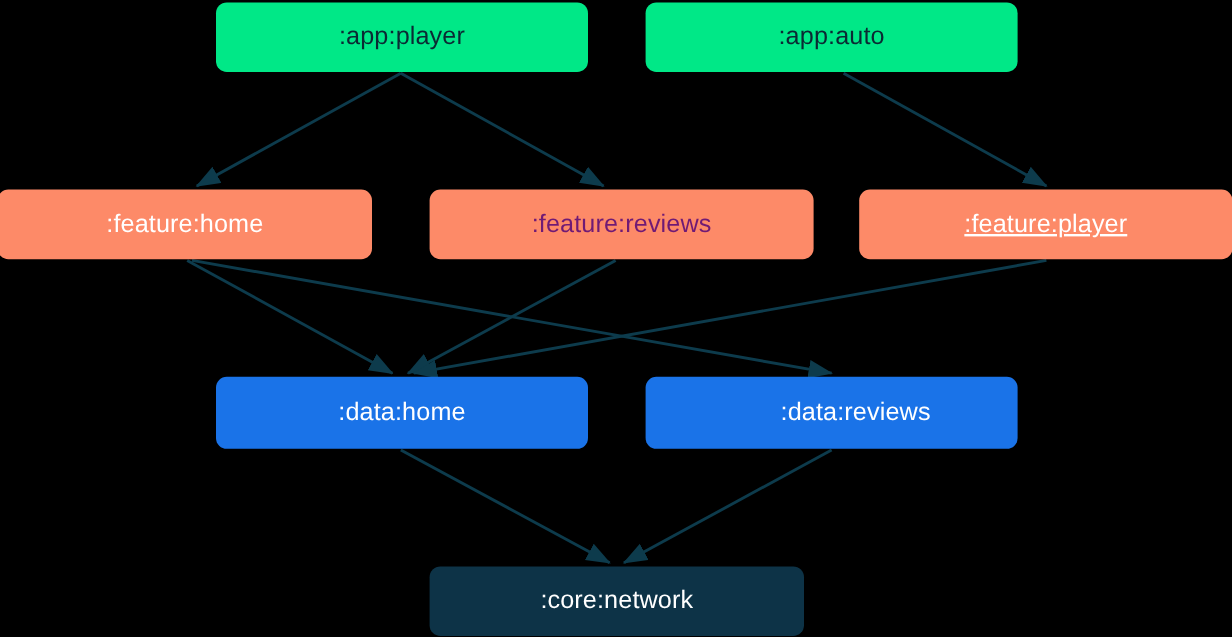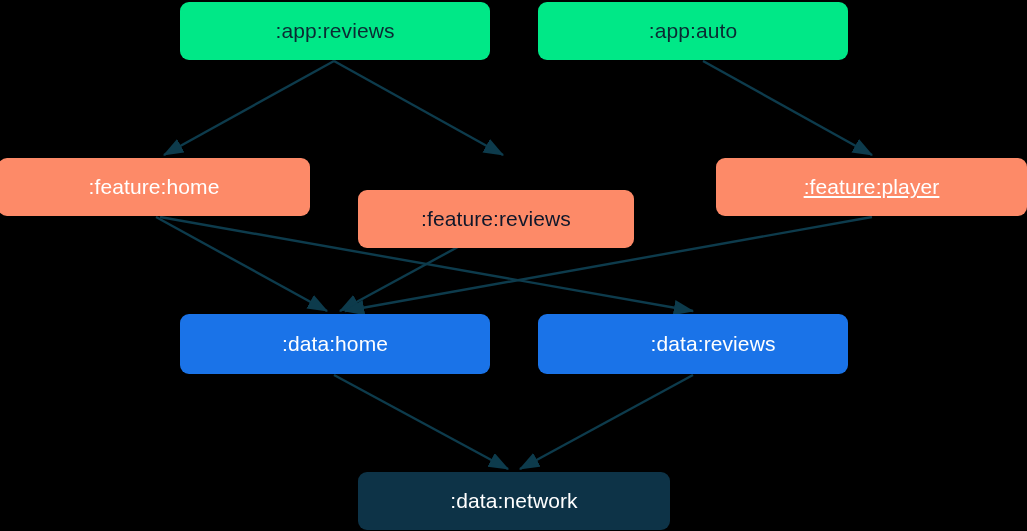--- a/index.html
+++ b/index.html
@@ -59,23 +59,23 @@
         <line x1="156" y1="217" x2="327" y2="311" stroke="#0d3b4c" stroke-width="2.4" marker-end="url(#arrowhead)"></line>
         <line x1="160" y1="217" x2="693" y2="311" stroke="#0d3b4c" stroke-width="2.4" marker-end="url(#arrowhead)"></line>
         <line x1="513" y1="217" x2="340" y2="311" stroke="#0d3b4c" stroke-width="2.4" marker-end="url(#arrowhead)"></line>
         <line x1="872" y1="217" x2="345" y2="311" stroke="#0d3b4c" stroke-width="2.4" marker-end="url(#arrowhead)"></line>
         <line x1="334" y1="375" x2="508" y2="469" stroke="#0d3b4c" stroke-width="2.4" marker-end="url(#arrowhead)"></line>
         <line x1="693" y1="375" x2="520" y2="469" stroke="#0d3b4c" stroke-width="2.4" marker-end="url(#arrowhead)"></line>
       </g>
   </svg>
 
   <div id="nodes-group">
-      <div class="node app" style="left: 180px; top: 2px; width: 310px; height: 58px; background: rgb(0, 232, 135); color: rgb(11, 42, 51);">:app:reviews</div>
+      <div class="node app" style="left: 180px; top: 2px; width: 310px; height: 58px; background: rgb(0, 232, 135); color: rgb(11, 42, 51);">:app:player</div>
       <div class="node app" style="left: 538px; top: 2px; width: 310px; height: 58px; background: rgb(0, 232, 135); color: rgb(11, 42, 51);">:app:auto</div>
       <div class="node feature" style="left: -2px; top: 158px; width: 312px; height: 58px; background: rgb(253, 138, 104); color: rgb(255, 255, 255);">:feature:home</div>
-      <div class="node feature" style="left: 358px; top: 158px; width: 276px; height: 58px; background: rgb(253, 138, 104); color: #0f172a; margin-top: 32px;">:feature:reviews</div>
+      <div class="node feature" style="left: 358px; top: 158px; width: 320px; height: 58px; background: rgb(253, 138, 104); color: #701a75;">:feature:reviews</div>
       <div class="node feature" style="left: 716px; top: 158px; width: 311px; height: 58px; background: rgb(253, 138, 104); color: rgb(255, 255, 255); text-decoration: underline;">:feature:player</div>
       <div class="node data" style="left: 180px; top: 314px; width: 310px; height: 60px; background: rgb(26, 115, 232); color: rgb(255, 255, 255);">:data:home</div>
       <div class="node data" style="left: 538px; top: 314px; width: 310px; height: 60px; background: rgb(26, 115, 232); color: rgb(255, 255, 255); padding-left: 40px;">:data:reviews</div>
-      <div class="node core" style="left: 358px; top: 472px; width: 312px; height: 58px; background: rgb(13, 51, 71); color: rgb(255, 255, 255);">:data:network</div>
+      <div class="node core" style="left: 358px; top: 472px; width: 312px; height: 58px; background: rgb(13, 51, 71); color: rgb(255, 255, 255);">:core:network</div>
     </div>
 
 </div>
 
 </body></html>

